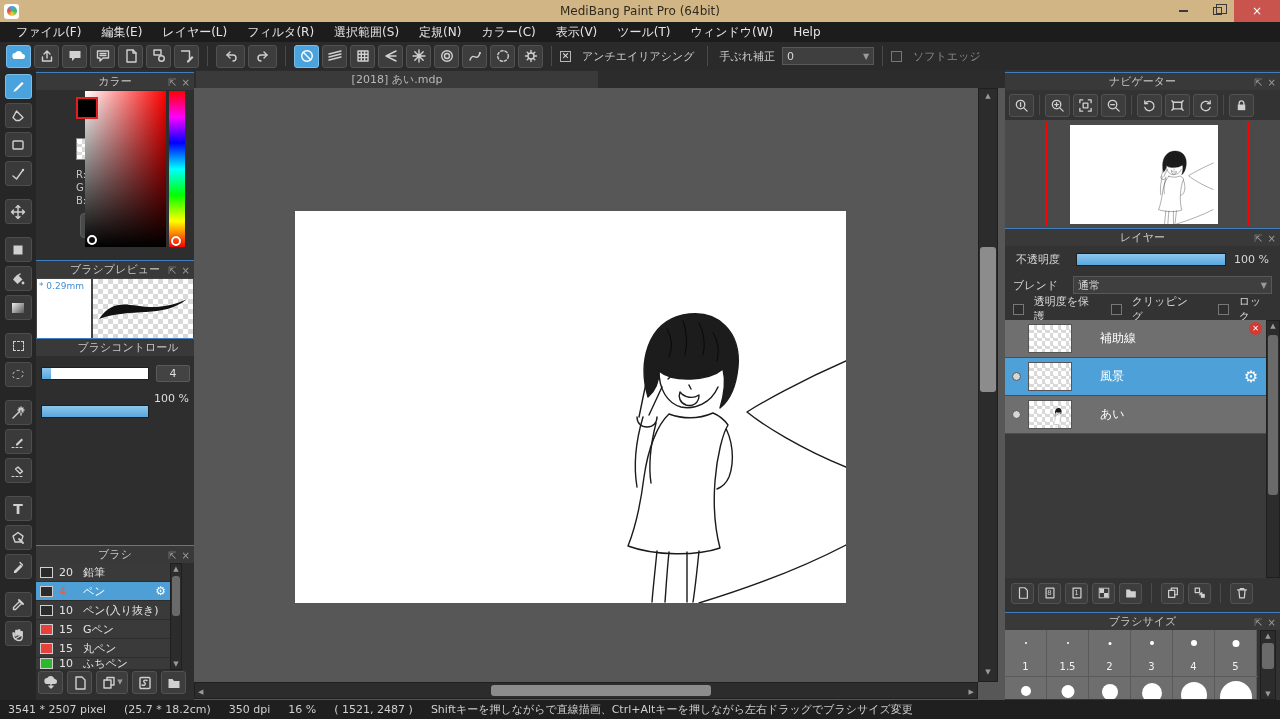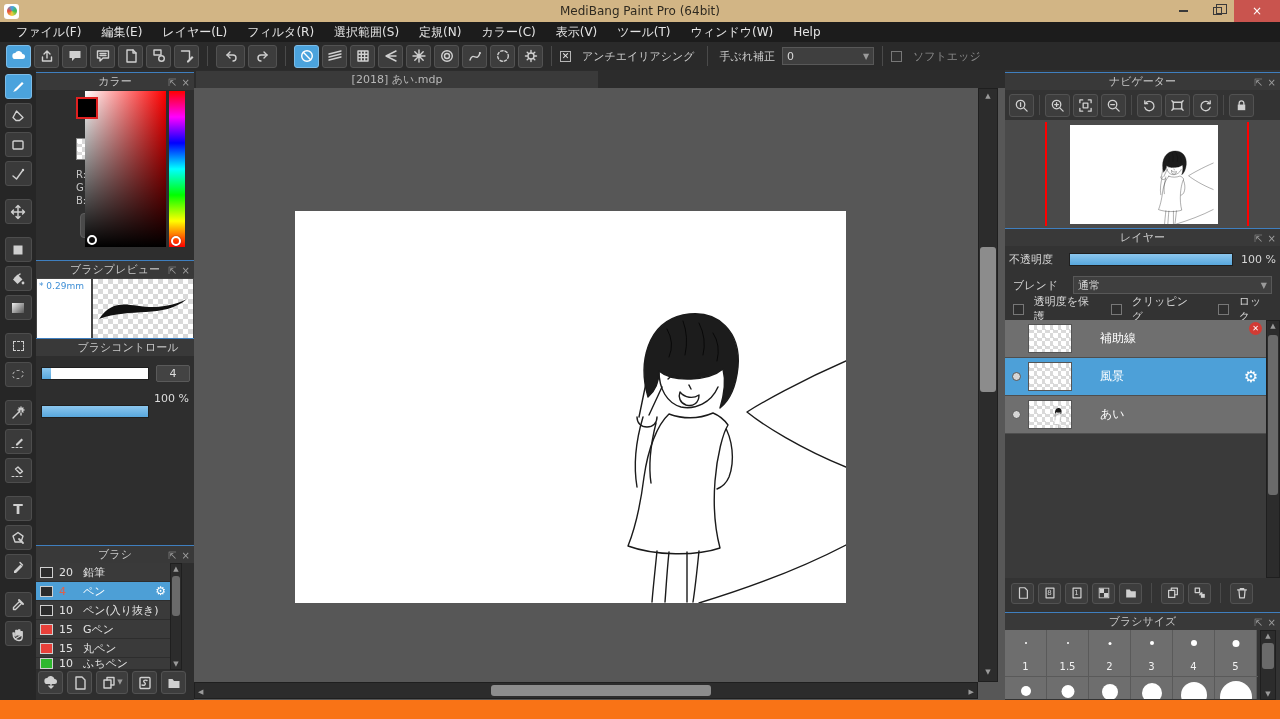--- a/index.html
+++ b/index.html
@@ -643,21 +643,21 @@
       </div>
 
       <div class="abs" style="left:0;top:158px;width:275px;">
         <div class="panel-title">
           <span>レイヤー</span>
           <span class="pt-btns">
               <span>⇱</span>
               <span>×</span>
             </span>
         </div>
-        <div style="height:26px;display:flex;align-items:center;padding:0 4px;gap:8px;background:#333;">
+        <div style="height:26px;display:flex;align-items:center;padding:0 11px;gap:8px;background:#333;">
           <span style="font-size:11px;color:#d6d6d6;width:52px;">不透明度</span>
           <div class="slider" style="flex:1;background:#3f3f3f;">
               <div class="fill" style="width:100%;"></div>
             </div>
           <span style="font-size:11px;color:#d6d6d6;">100 %</span>
         </div>
         <div style="height:26px;display:flex;align-items:center;padding:0 8px;gap:8px;background:#333;">
           <span style="font-size:11px;color:#d6d6d6;width:52px;">ブレンド</span>
           <div class="dd" style="flex:1;">
             <span>通常</span>
@@ -816,14 +816,22 @@
           <div class="sbv" style="width:16px;height:70px;position:relative;margin-left:2px;">
             <div class="sb-arrow">▲</div>
             <div class="thumb" style="top:12px;height:26px;"></div>
             <div class="sb-arrow" style="position:absolute;bottom:0;left:0;right:0;">▼</div>
           </div>
         </div>
       </div>
     </div>
   </div>
 
+  <div class="abs statusbar">
+    <span>3541 * 2507 pixel</span>
+    <span>(25.7 * 18.2cm)</span>
+    <span>350 dpi</span>
+    <span>16 %</span>
+    <span>( 1521, 2487 )</span>
+    <span>Shiftキーを押しながらで直線描画、Ctrl+Altキーを押しながら左右ドラッグでブラシサイズ変更</span>
+  </div>
 
 </div>
 
 </body></html>

